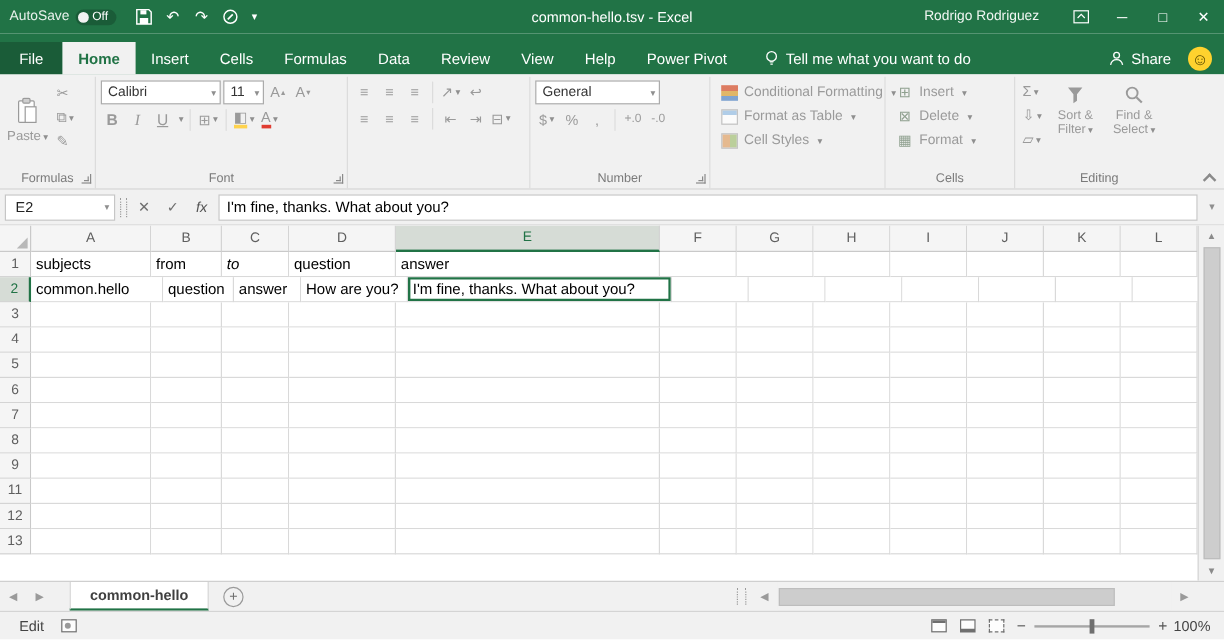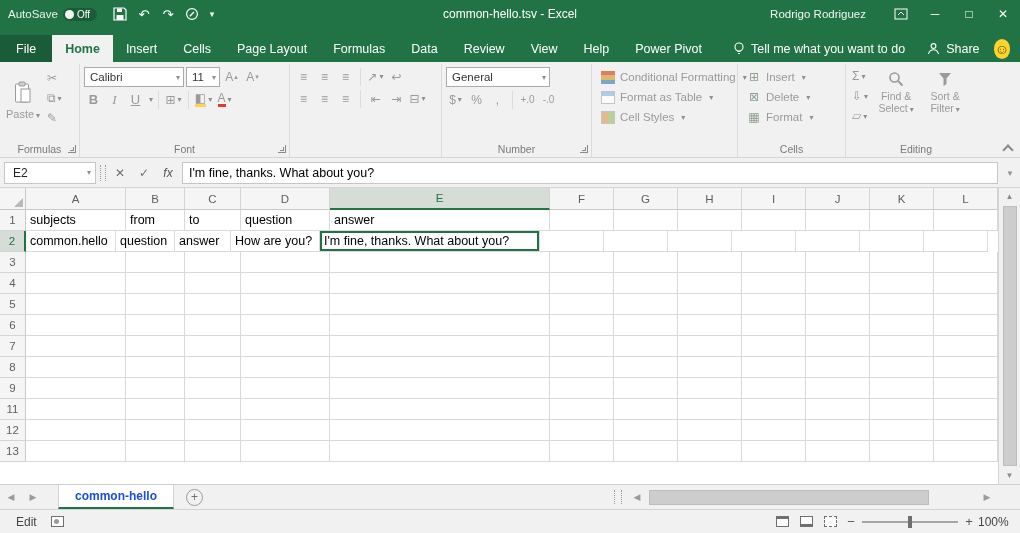--- a/index.html
+++ b/index.html
@@ -96,21 +96,21 @@
   .cell { flex:none; height:21px; background:#fff; border-right:1px solid #d9d9d9; border-bottom:1px solid #d9d9d9; display:flex; align-items:center; padding:0 4px; font-size:12.5px; color:#000; white-space:nowrap; overflow:hidden; }
   .cell.active { box-shadow:inset 0 0 0 2px #217346; overflow:visible; }
 
   .vscroll { flex:1; background:#f1f1f1; border-left:1px solid #d4d4d4; display:flex; flex-direction:column; align-items:center; }
   .scroll-arrow { width:100%; height:17px; display:flex; align-items:center; justify-content:center; font-size:8px; color:#8a8a8a; }
   .vthumb { width:14px; flex:1; margin:1px 0; background:#cdcdcd; border:1px solid #bdbdbd; }
 
   
   .sheettabs { height:25px; background:#f1f1f1; border-top:1px solid #cfcfcf; display:flex; align-items:stretch; flex:none; }
   .st-nav { width:22px; display:flex; align-items:center; justify-content:center; color:#9a9a9a; font-size:9px; }
-  .sheet-tab { display:flex; align-items:center; padding:0 16px; background:#fff; border-left:1px solid #d4d4d4; border-right:1px solid #d4d4d4; border-bottom:2px solid #217346; color:#1d4ed8; font-weight:bold; font-size:12px; margin-left:14px; }
+  .sheet-tab { display:flex; align-items:center; padding:0 16px; background:#fff; border-left:1px solid #d4d4d4; border-right:1px solid #d4d4d4; border-bottom:2px solid #217346; color:#404040; font-weight:bold; font-size:12px; margin-left:14px; }
   .newsheet { width:17px; height:17px; border:1px solid #9a9a9a; border-radius:50%; color:#6f6f6f; display:flex; align-items:center; justify-content:center; font-size:12px; align-self:center; margin-left:12px; }
   .st-spacer { flex:1; }
   .st-dots { width:8px; align-self:center; height:14px; border-left:1px dotted #9a9a9a; border-right:1px dotted #9a9a9a; margin-right:4px; }
   .hscroll { width:372px; display:flex; align-items:stretch; }
   .htrack { flex:1; background:#f1f1f1; display:flex; align-items:center; padding:2px 1px; }
   .hthumb { height:15px; width:86%; background:#cdcdcd; border:1px solid #bdbdbd; }
   .st-corner { width:22px; }
 
   
   .statusbar { height:24px; background:#f1f1f1; border-top:1px solid #d4d4d4; display:flex; align-items:center; flex:none; font-size:12px; color:#444; }
@@ -194,23 +194,20 @@
     <div class="tab active">
         <span>Home</span>
       </div>
     <div class="tab">
         <span>Insert</span>
       </div>
     <div class="tab">
         <span>Cells</span>
       </div>
     <div class="tab">
-        <span>Page Layout</span>
-      </div>
-    <div class="tab">
         <span>Formulas</span>
       </div>
     <div class="tab">
         <span>Data</span>
       </div>
     <div class="tab">
         <span>Review</span>
       </div>
     <div class="tab">
         <span>View</span>
@@ -455,30 +452,30 @@
               <span>⇩</span>
               <span class="caret">▾</span>
             </span>
           <span class="mini-btn">
               <span>▱</span>
               <span class="caret">▾</span>
             </span>
         </div>
         <div class="bigbtn">
           <svg width="16" height="16" viewBox="0 0 16 16">
+              <path d="M2 2h12l-4.5 5.5V13l-3 2V7.5z" fill="#9a9a9a"></path>
+            </svg>
+          <span class="lbl"><span>Sort &amp; Filter</span><span class="caret">▾</span></span>
+        </div>
+        <div class="bigbtn">
+          <svg width="16" height="16" viewBox="0 0 16 16">
               <circle cx="6.5" cy="6.5" r="4.5" fill="none" stroke="#9a9a9a" stroke-width="1.6"></circle>
               <path d="M10 10l4.5 4.5" stroke="#9a9a9a" stroke-width="1.8"></path>
             </svg>
           <span class="lbl"><span>Find &amp; Select</span><span class="caret">▾</span></span>
-        </div>
-        <div class="bigbtn">
-          <svg width="16" height="16" viewBox="0 0 16 16">
-              <path d="M2 2h12l-4.5 5.5V13l-3 2V7.5z" fill="#9a9a9a"></path>
-            </svg>
-          <span class="lbl"><span>Sort &amp; Filter</span><span class="caret">▾</span></span>
         </div>
       </div>
       <div class="rg-label">
           <span>Editing</span>
         </div>
     </div>
 
     <span class="ribbon-collapse"></span>
   </div>
 
@@ -516,34 +513,34 @@
           <div class="col-header" style="width: 64px;">I</div>
           <div class="col-header" style="width: 64px;">J</div>
           <div class="col-header" style="width: 64px;">K</div>
           <div class="col-header" style="width: 64px;">L</div>
         </div>
       <div id="grid-body">
           <div class="grid-row">
             <div class="row-header">1</div>
             <div class="cell" style="width: 100px;">subjects</div>
             <div class="cell" style="width: 59px;">from</div>
-            <div class="cell" style="width: 56px;">to</div>
+            <div class="cell" style="width: 56px; font-style: italic;">to</div>
             <div class="cell" style="width: 89px;">question</div>
             <div class="cell" style="width: 220px;">answer</div>
             <div class="cell" style="width: 64px;"></div>
             <div class="cell" style="width: 64px;"></div>
             <div class="cell" style="width: 64px;"></div>
             <div class="cell" style="width: 64px;"></div>
             <div class="cell" style="width: 64px;"></div>
             <div class="cell" style="width: 64px;"></div>
             <div class="cell" style="width: 64px;"></div>
           </div>
           <div class="grid-row">
             <div class="row-header sel">2</div>
-            <div class="cell" style="width: 90px;">common.hello</div>
+            <div class="cell" style="width: 110px;">common.hello</div>
             <div class="cell" style="width: 59px;">question</div>
             <div class="cell" style="width: 56px;">answer</div>
             <div class="cell" style="width: 89px;">How are you?</div>
             <div class="cell active" style="width: 220px;">I'm fine, thanks. What about you?</div>
             <div class="cell" style="width: 64px;"></div>
             <div class="cell" style="width: 64px;"></div>
             <div class="cell" style="width: 64px;"></div>
             <div class="cell" style="width: 64px;"></div>
             <div class="cell" style="width: 64px;"></div>
             <div class="cell" style="width: 64px;"></div>

